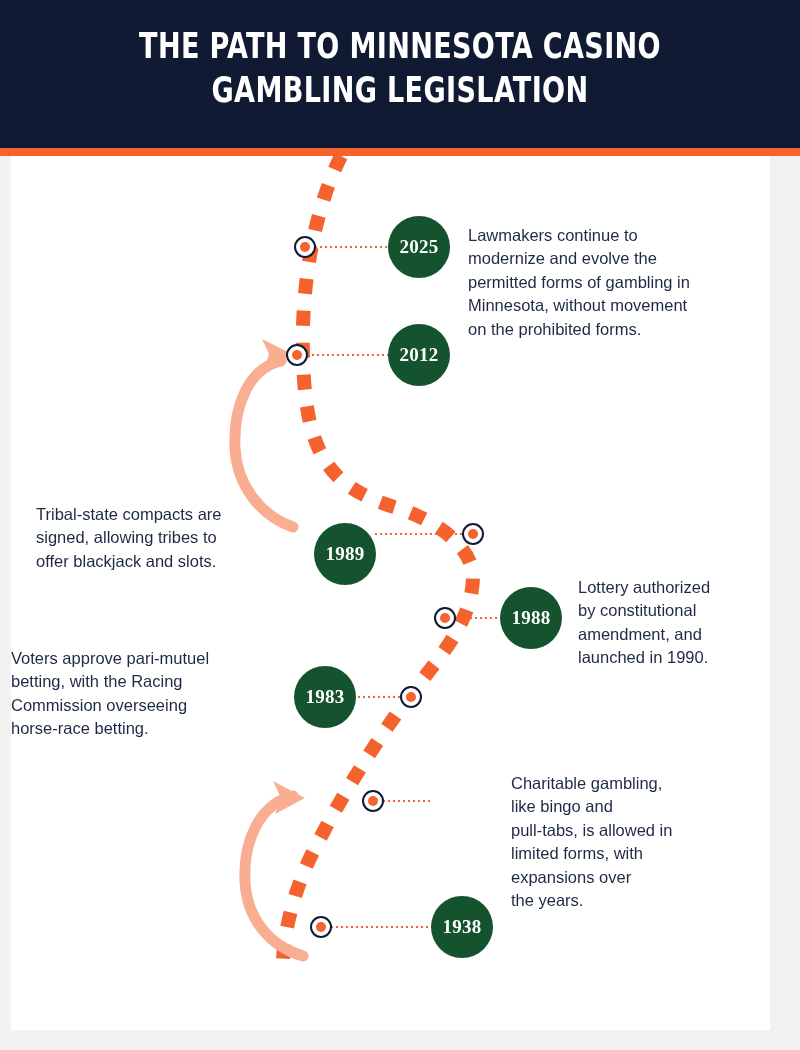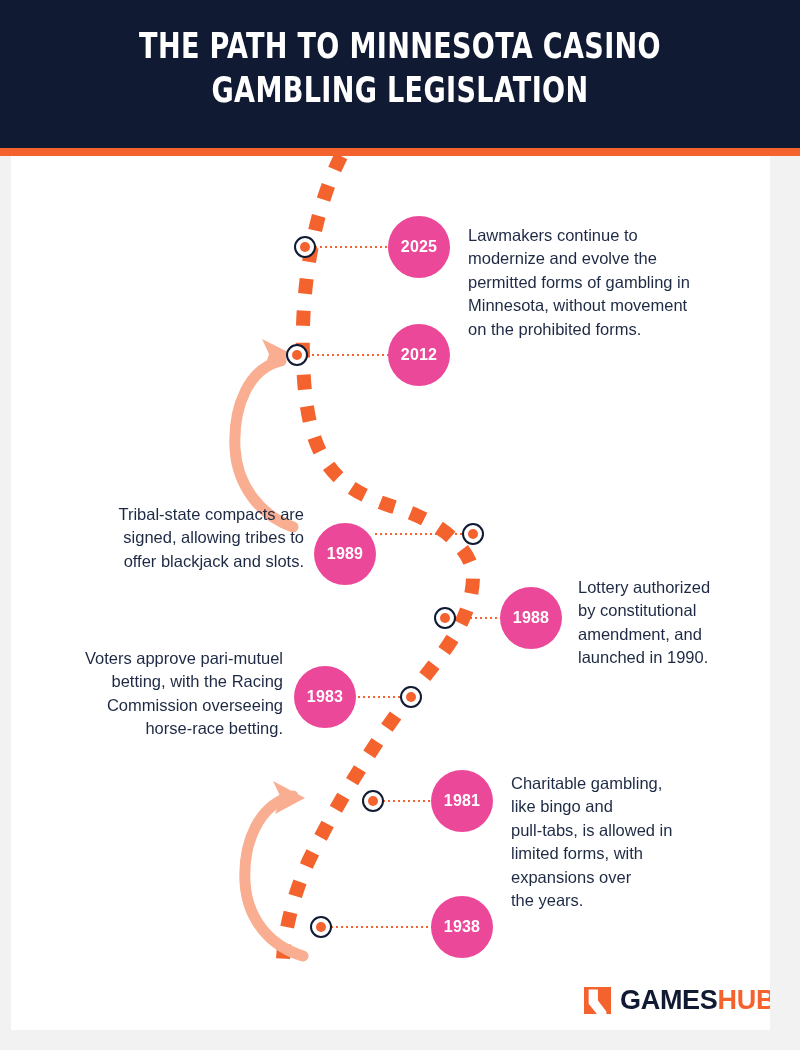--- a/index.html
+++ b/index.html
@@ -86,28 +86,28 @@
     background: #F4622E;
   }
 
   
   .year {
     position: absolute;
     width: 62px; height: 62px;
     margin-left: -31px;
     margin-top: -31px;
     border-radius: 50%;
-    background: #ec4899;
+    background: #14532d;
     color: #ffffff;
     display: flex;
     align-items: center;
     justify-content: center;
-    font-family: Liberation Sans, sans-serif;
+    font-family: Liberation Serif, serif;
     font-weight: bold;
-    font-size: 16px;
+    font-size: 19px;
     letter-spacing: 0.2px;
   }
 
   
   .connector {
     position: absolute;
     height: 2px;
     margin-top: -1px;
     background-image: linear-gradient(to right, #F4622E 0 2px, transparent 2px 5px);
     background-size: 5px 2px;
@@ -115,21 +115,21 @@
   }
 
   
   .desc {
     position: absolute;
     color: #1E2A44;
     font-size: 16.5px;
     line-height: 1.42;
     white-space: pre-line;
   }
-  .desc.left  { text-align: right; }
+  .desc.left  { }
   .desc.right { text-align: left; }
 
   
   .logo {
     position: absolute;
     display: flex;
     align-items: center;
     gap: 9px;
   }
   .logo-mark {
@@ -214,38 +214,26 @@
     <div class="connector" style="left:337px; top:541px; width:54px;"></div>
     <div class="node" style="left:400px; top:541px;"></div>
     <div class="year" style="left:314px; top:541px;">1983</div>
     <div class="desc left" style="left:0px; top:491px; width:272px;">Voters approve pari-mutuel
 betting, with the Racing
 Commission overseeing
 horse-race betting.</div>
 
     <div class="connector" style="left:372px; top:645px; width:50px;"></div>
     <div class="node" style="left:362px; top:645px;"></div>
-    <div class="year" style="left:451px; top:645px;">1981</div>
     <div class="desc right" style="left:500px; top:616px; width:220px;">Charitable gambling,
 like bingo and
 pull-tabs, is allowed in
 limited forms, with
 expansions over
 the years.</div>
 
     <div class="connector" style="left:320px; top:771px; width:102px;"></div>
     <div class="node" style="left:310px; top:771px;"></div>
     <div class="year" style="left:451px; top:771px;">1938</div>
 
-    <div class="logo" style="left:573px; top:829px;">
-      <svg class="logo-mark" viewBox="0 0 32 32">
-        <rect x="0" y="0" width="32" height="32" fill="#F4622E"></rect>
-        <path fill="#ffffff" d="M11 0 L11 13 L21 26 L21 32 L11.5 32 L0 17 L0 0 Z" transform="translate(5.5,3)"></path>
-        <path fill="#F4622E" d="M0 0 L9.6 0 L9.6 11 Z" transform="translate(16.5,3)"></path>
-        <path fill="#F4622E" d="M0 21 L9.6 33 L0 33 Z" transform="translate(5.5,-1)"></path>
-      </svg>
-      <div class="logo-text">
-        <span class="logo-games">GAMES</span><span class="logo-hub">HUB</span>
-      </div>
-    </div>
 
   </div>
 </div>
 
 </body></html>

